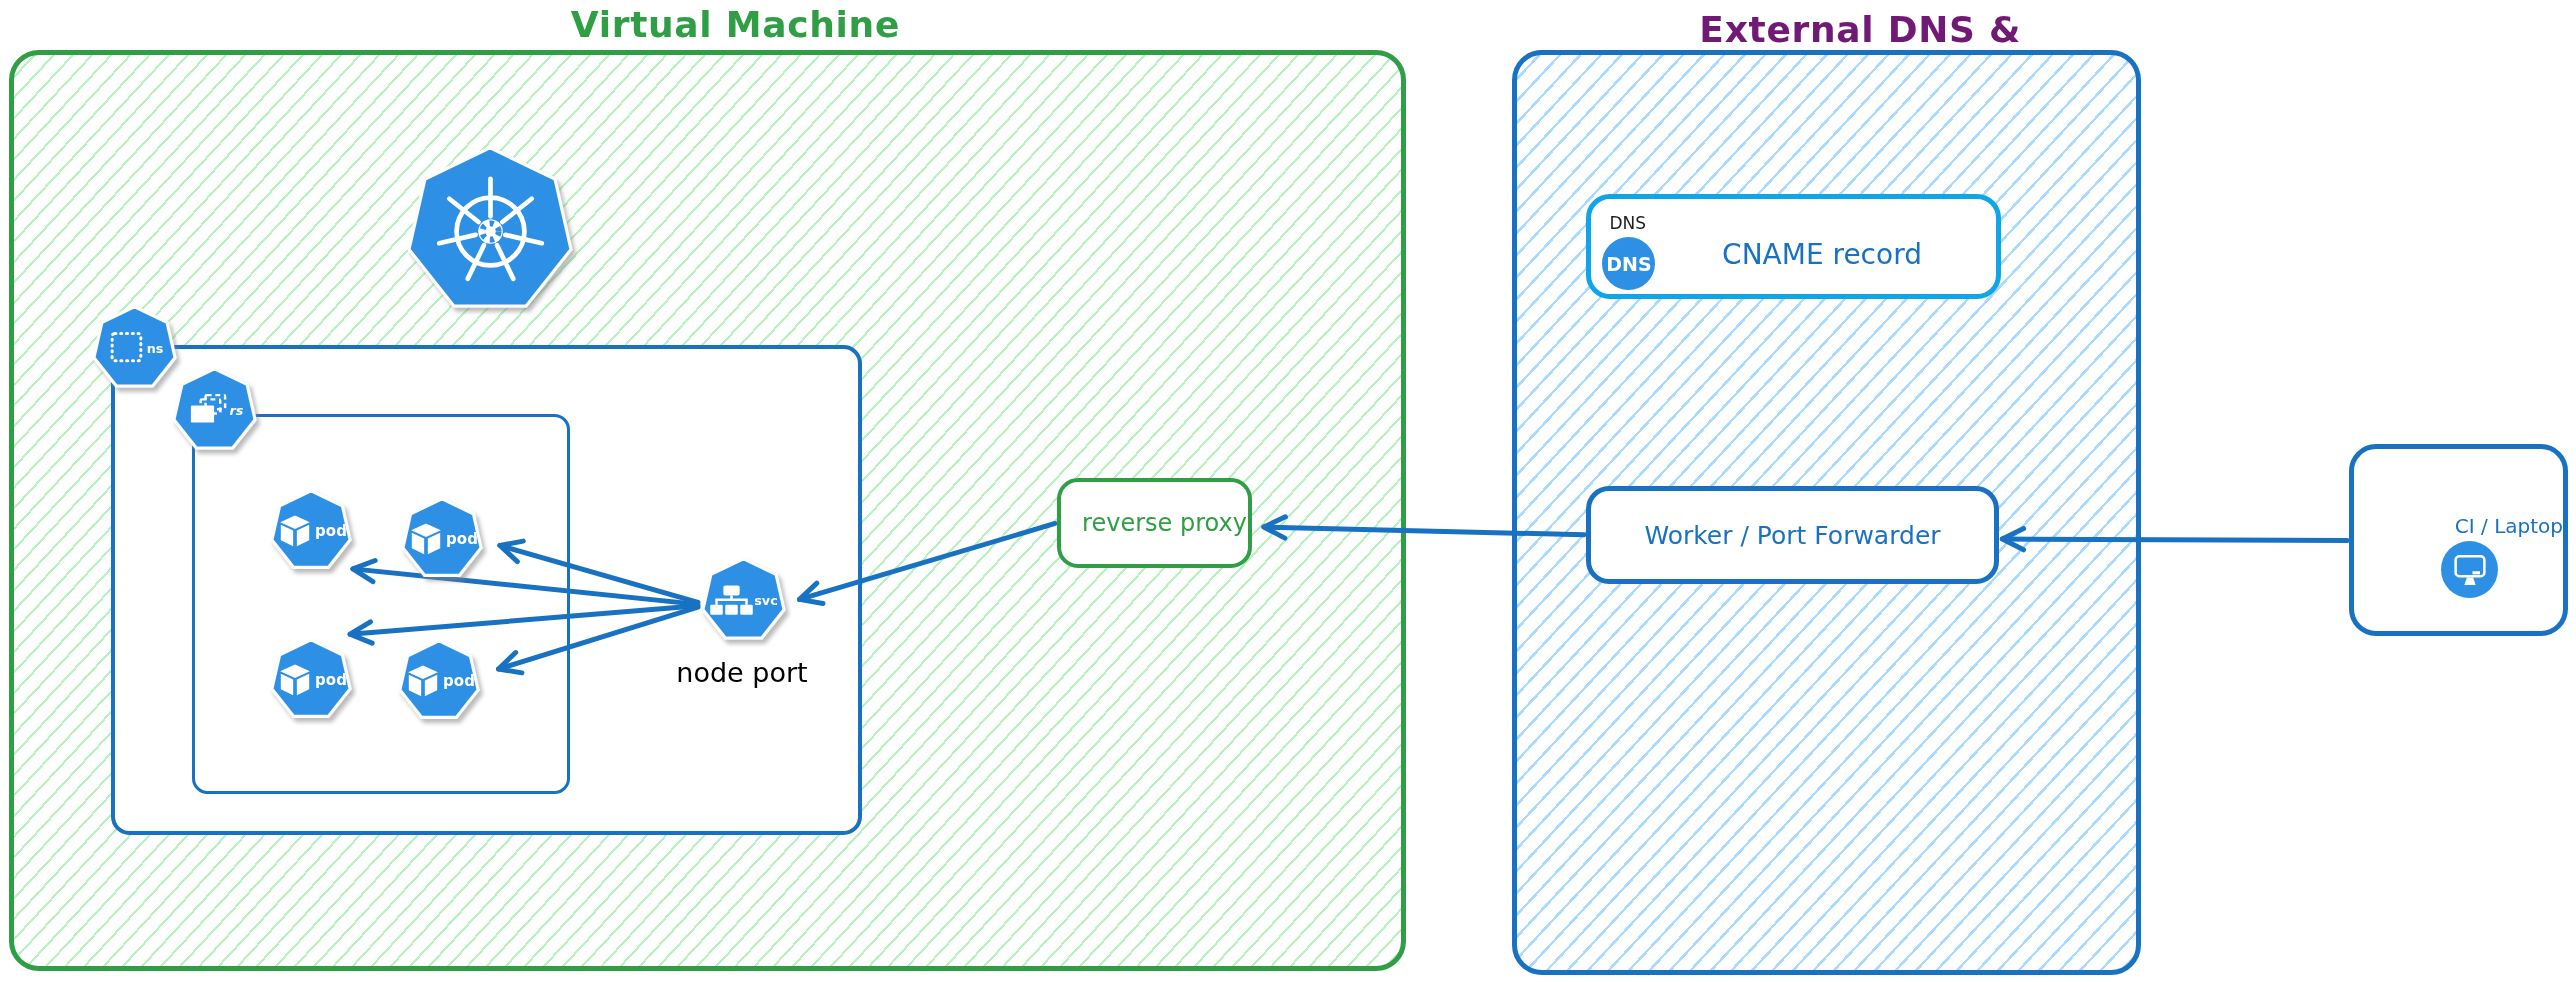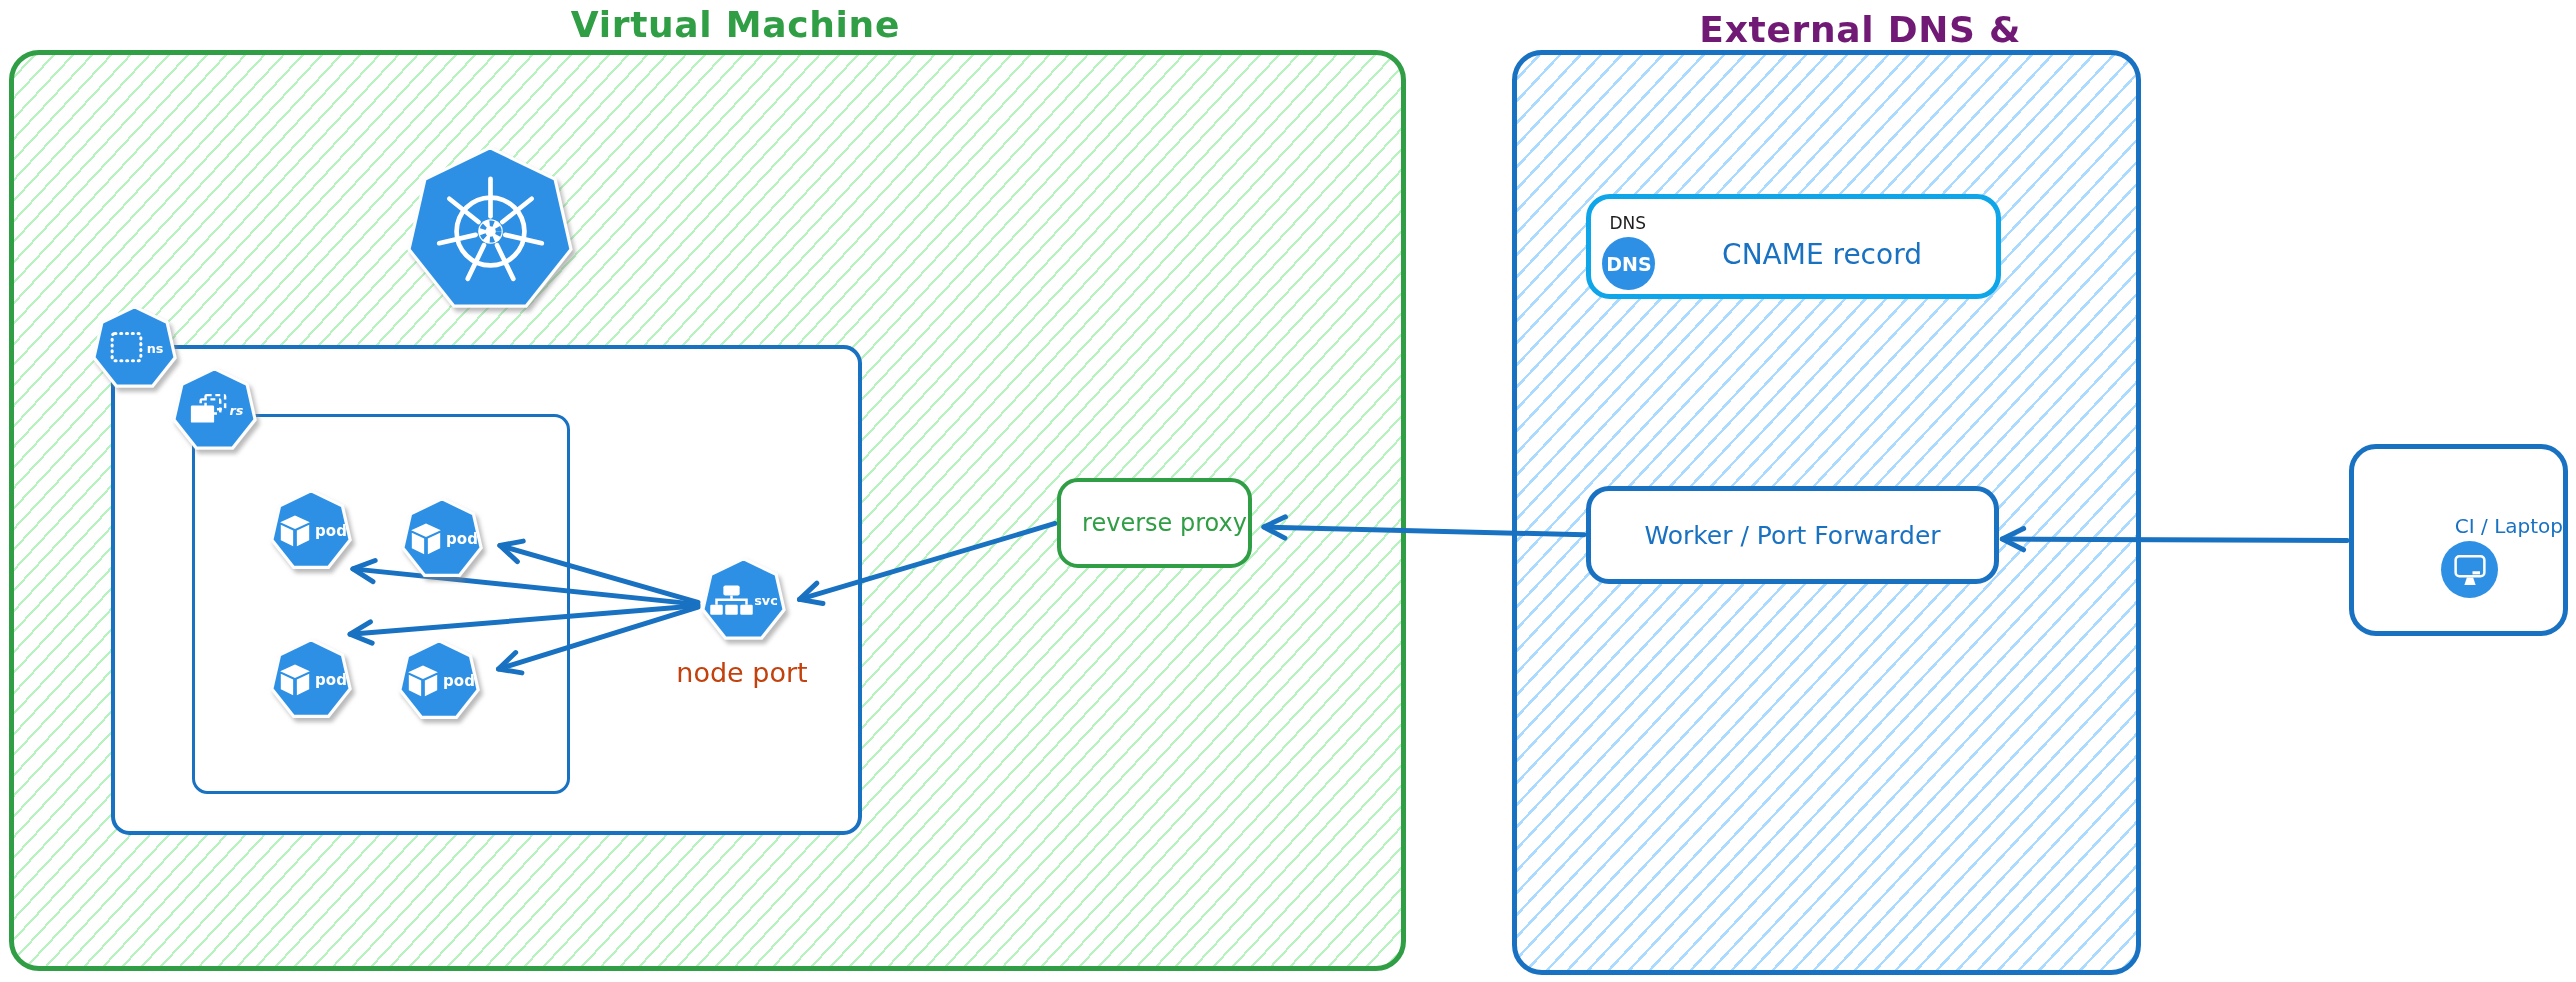--- a/index.html
+++ b/index.html
@@ -77,21 +77,21 @@
     font-size:19px; font-weight:bold;
   }
   .dns-label {
     position:absolute; left:78px; right:21px; top:8px; height:100%;
     display:flex; align-items:center; justify-content:center;
     color:#1971c2; font-size:28px;
   }
 
   .node-port-label {
     position:absolute; left:653px; top:657px; width:178px; text-align:center;
-    color:#c2410c; font-size:27px;
+    color:#000000; font-size:27px;
   }
 
   
   .hep { position:absolute; filter:drop-shadow(3.6px 4.3px 2.1px rgba(130,130,130,.55)); }
   .hep-shape {
     width:100%; height:100%; background:#fdfdfd; position:relative;
     clip-path:polygon(50% 0%, 89.1% 18.8%, 98.7% 61.1%, 71.7% 95.1%, 28.3% 95.1%, 1.3% 61.1%, 10.9% 18.8%);
   }
   .hep-fill {
     position:absolute; inset:3.6px; background:#2e90e4;

